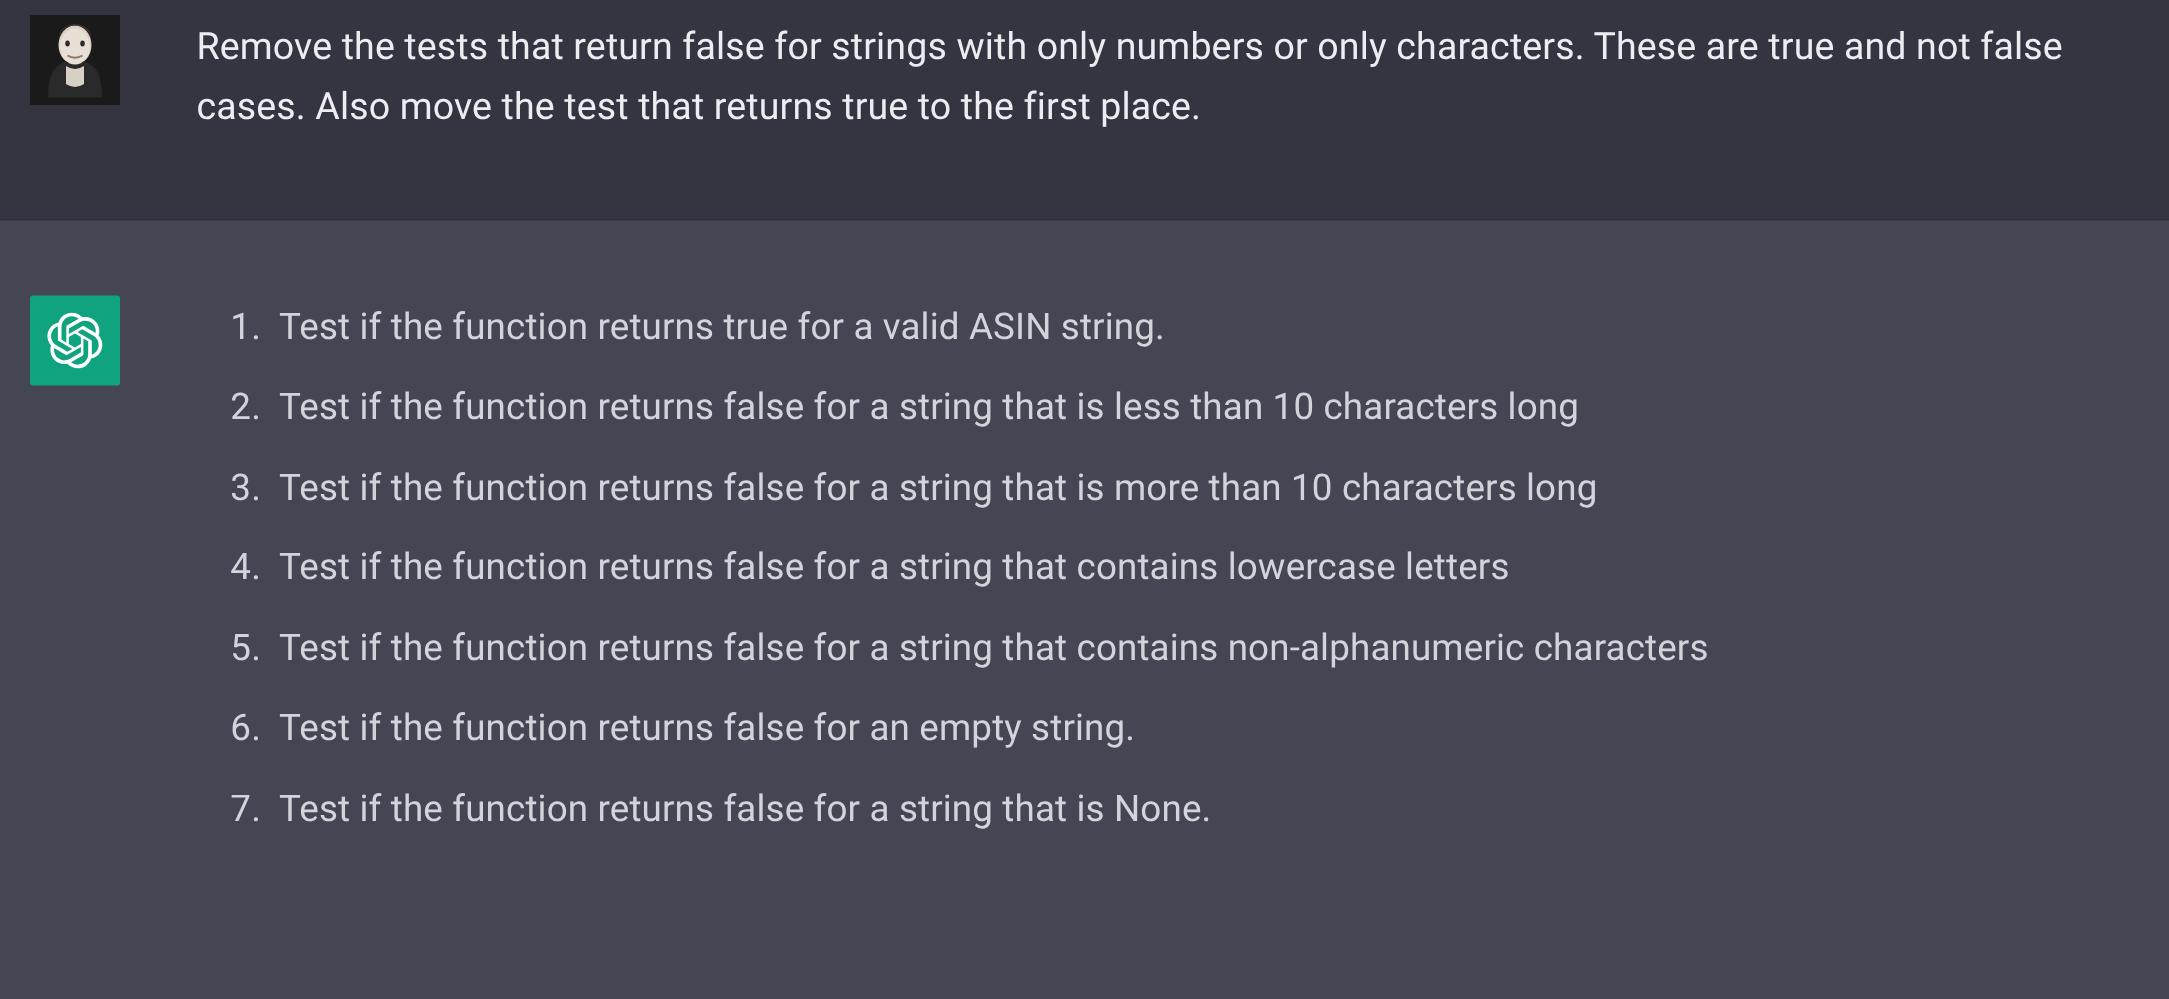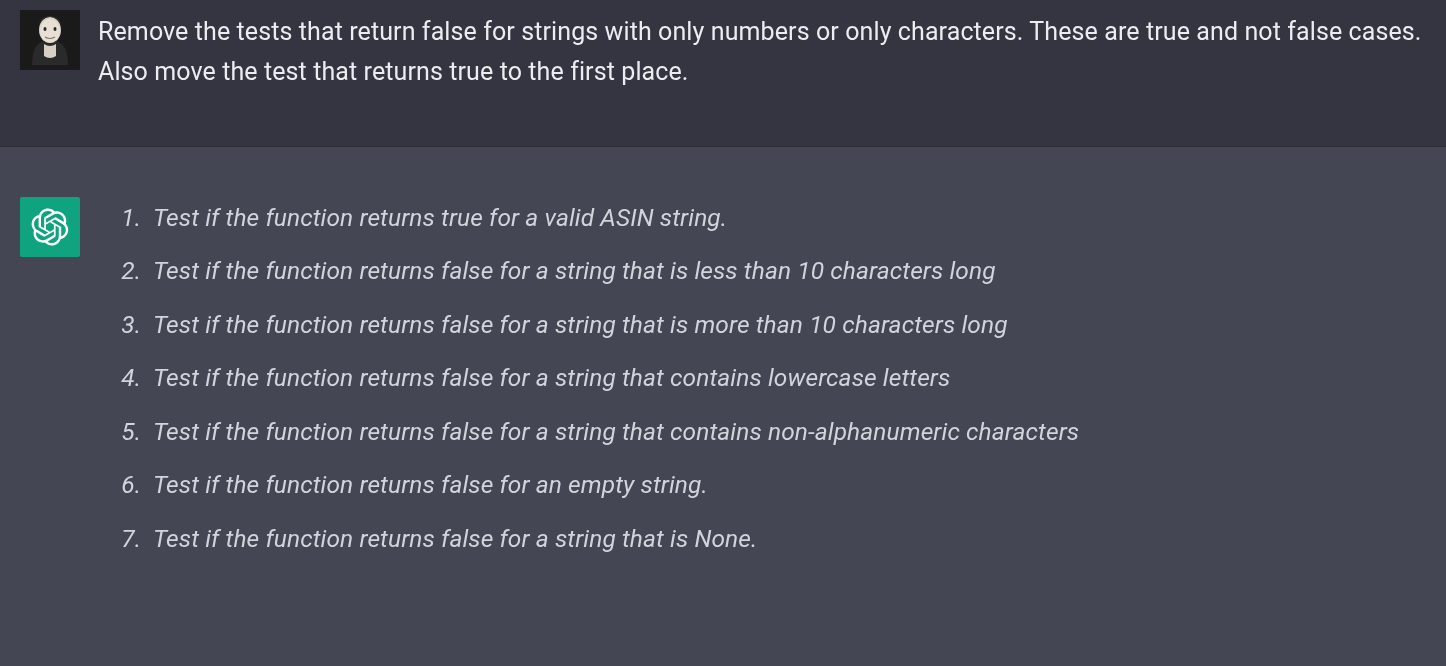--- a/index.html
+++ b/index.html
@@ -13,21 +13,21 @@
       height: 666px;
       background-color: #444654;
       font-family: -apple-system, BlinkMacSystemFont, "Segoe UI", Roboto, Helvetica, Arial, sans-serif;
       overflow: hidden;
     }
     
     .message-block {
       display: flex;
       align-items: flex-start;
       padding: 20px 20px 20px 20px;
-      gap: 8px;
+      gap: 41px;
     }
     
     .user-block {
       background-color: #343541;
       padding-top: 10px;
       padding-bottom: 54px;
       border-bottom: 1px solid rgba(0,0,0,0.15);
     }
     
     .assistant-block {
@@ -85,21 +85,20 @@
     }
     
     .ordered-list li {
       counter-increment: item;
       color: #d1d5db;
       font-size: 24.5px;
       line-height: 1.55;
       margin-bottom: 15.5px;
       position: relative;
       letter-spacing: 0.1px;
-      font-style: italic;
     }
     
     .ordered-list li::before {
       content: counter(item) ".";
       position: absolute;
       left: -42px;
       color: #d1d5db;
       font-size: 24.5px;
       text-align: right;
       width: 30px;

